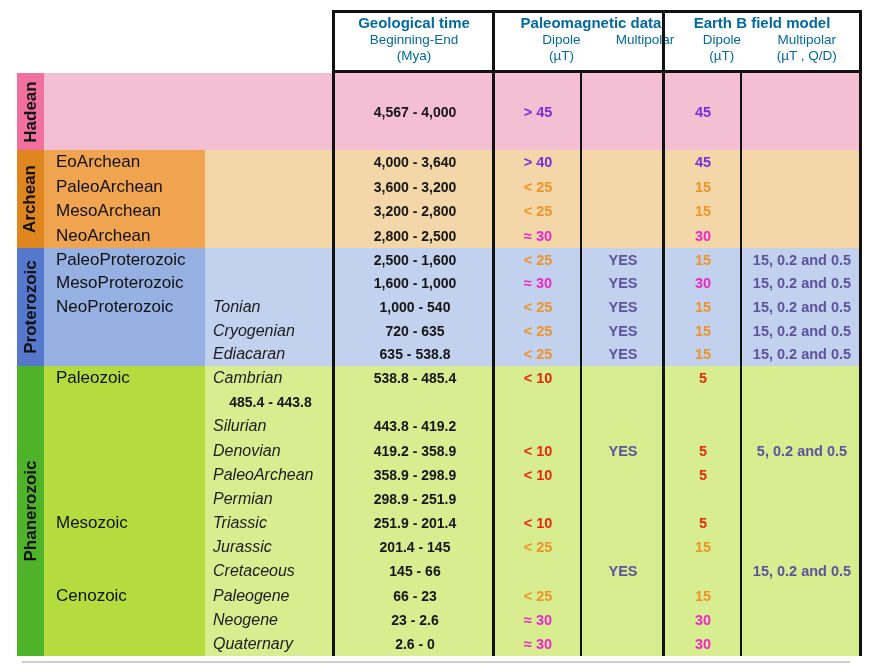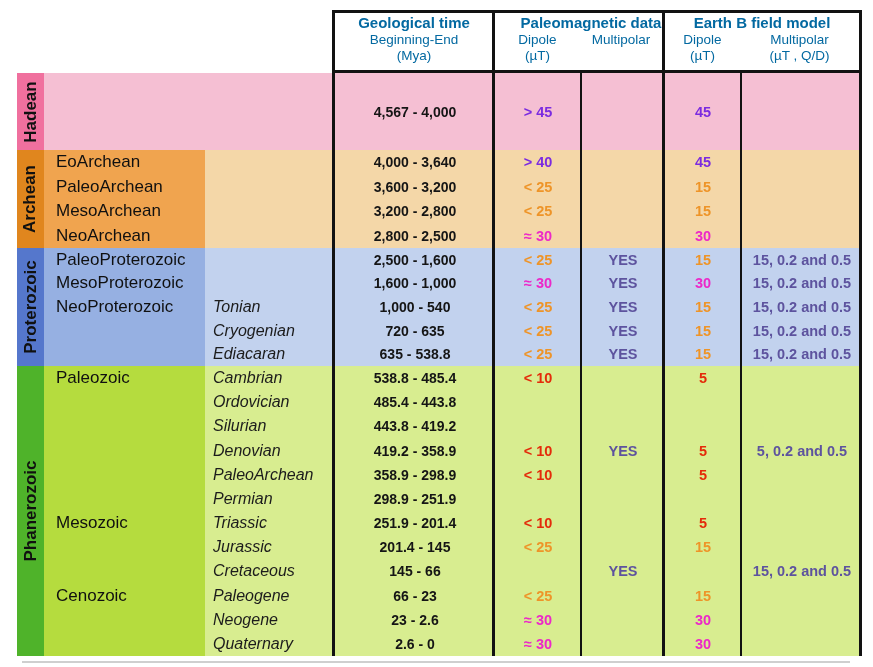--- a/index.html
+++ b/index.html
@@ -10,21 +10,21 @@
     font-family:"Liberation Sans","DejaVu Sans",sans-serif;
     overflow:hidden;
   }
   
   .hdr{position:absolute;top:13px;height:57px;text-align:center;color:#0369a1;}
   .hdr-title{font-weight:bold;font-size:15px;line-height:19px;}
   .hdr-sub{font-size:13.5px;line-height:16px;}
   .hdr-1{left:336px;width:156px;}
   .hdr-2{left:495px;width:192px;}
   .hdr-3{left:665px;width:194px;}
-  .hdr-subrow{display:flex;}
+  .hdr-subrow{display:flex;padding-left:24px;}
   .sc{font-size:13.5px;line-height:16px;}
   .sc-l2{width:85px;}
   .sc-r2{width:82px;}
   .sc-l3{width:75px;}
   .sc-r3{width:119px;}
   
   .vline,.hline{position:absolute;background:#121212;}
   
   .strip{position:absolute;left:17px;width:27px;display:flex;align-items:center;justify-content:center;}
   .strip span{transform:rotate(-90deg);white-space:nowrap;font-weight:bold;font-size:17px;color:#101010;}
@@ -182,21 +182,20 @@
           <div class="c-era">Paleozoic</div>
           <div class="c-period">Cambrian</div>
           <div class="c-time">538.8 - 485.4</div>
           <div class="c-val" style="color: rgb(228, 43, 10);">&lt; 10</div>
           <div class="c-val" style="color: rgb(93, 83, 158);"></div>
           <div class="c-val" style="color: rgb(228, 43, 10);">5</div>
           <div class="c-val" style="color: rgb(93, 83, 158);"></div>
         </div>
         <div class="row">
           <div class="c-era"></div>
-          <div class="c-period">Ordovician</div>
           <div class="c-time">485.4 - 443.8</div>
           <div class="c-val" style="color: rgb(21, 21, 21);"></div>
           <div class="c-val" style="color: rgb(93, 83, 158);"></div>
           <div class="c-val" style="color: rgb(21, 21, 21);"></div>
           <div class="c-val" style="color: rgb(93, 83, 158);"></div>
         </div>
         <div class="row">
           <div class="c-era"></div>
           <div class="c-period">Silurian</div>
           <div class="c-time">443.8 - 419.2</div>

